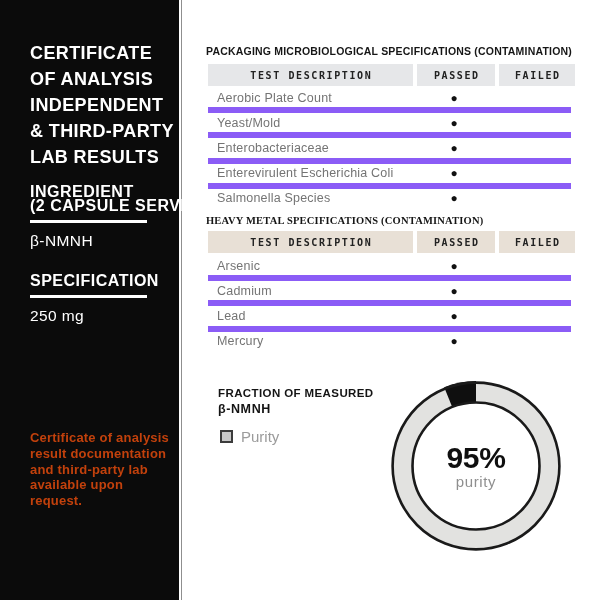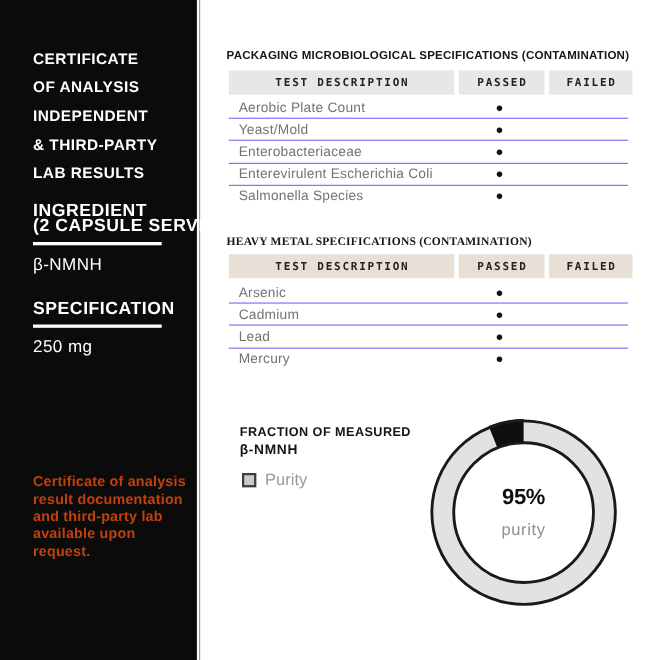--- a/index.html
+++ b/index.html
@@ -7,21 +7,21 @@
     width:600px; height:600px; position:relative; overflow:hidden;
     background:#ffffff; font-family:"Liberation Sans", sans-serif;
     -webkit-font-smoothing:antialiased;
   }
 
   
   .sidebar { position:absolute; left:0; top:0; width:179px; height:600px; background:#0b0b0b; }
   .side-divider { position:absolute; left:181px; top:0; width:1px; height:600px; background:#8f8f8f; }
 
   .sb-title { position:absolute; left:30px; top:40px; color:#ffffff; font-weight:bold;
-              font-size:14px; line-height:26px; letter-spacing:0.4px; white-space:nowrap; }
+              font-size:18px; line-height:26px; letter-spacing:0.4px; white-space:nowrap; }
 
   .sb-block { position:absolute; left:30px; color:#ffffff; }
   .sb-label { font-weight:bold; font-size:16px; line-height:14px; letter-spacing:0.5px; white-space:nowrap; }
   .sb-rule  { width:117px; height:3px; background:#ffffff; margin-top:7px; }
   .sb-value { font-size:15.5px; font-weight:400; letter-spacing:0.4px; margin-top:9px; white-space:nowrap; }
   #ingredient-block { top:185px; }
   #specification-block { top:274px; }
 
   .footnote { position:absolute; left:30px; top:430px; color:#c2410c;
               font-weight:bold; font-size:13px; line-height:15.8px; letter-spacing:0.2px; white-space:nowrap; }
@@ -41,39 +41,39 @@
   .th-test   { width:205px; }
   .th-passed { width:78px; }
   .th-failed { width:76px; }
   .t1 .th { background:#e6e7e9; }
   .t2 .th { background:#e8e0d6; }
 
   .rows { position:absolute; left:208px; width:363px; }
   #t1-rows { top:88px; }
   #t2-rows { top:256px; }
   .trow { display:flex; align-items:center; column-gap:4px; height:19.2px;
-          border-bottom:1px solid #8b5cf6; }
+          border-bottom:6px solid #8b5cf6; }
   .trow:last-child { border-bottom:none; }
   .td-test { width:205px; padding-left:9px; box-sizing:border-box; font-size:12.5px;
              color:#747474; letter-spacing:0.2px; white-space:nowrap; }
   .td-mark { width:74px; text-align:center; font-size:12px; color:#111111; line-height:1; }
   .td-mark.failed { width:76px; }
 
   
   .chart-heading { position:absolute; left:218px; top:386px; color:#141414;
                    font-weight:bold; font-size:11.5px; letter-spacing:0.4px; line-height:14px; }
   .chart-heading .line2 { font-size:12.5px; margin-top:2px; letter-spacing:0.6px; }
 
   .legend { position:absolute; left:220px; top:428px; display:flex; align-items:center; }
   .legend-swatch { width:9px; height:9px; background:#c9c9c9; border:2px solid #3c3c3c; }
   .legend-label { margin-left:8px; font-size:15px; color:#9b9b9b; }
 
   .donut { position:absolute; left:391px; top:381px; width:170px; height:170px; }
   .donut-center { position:absolute; left:396px; width:160px; text-align:center; }
-  #center-value { top:441px; font-size:20px; font-weight:bold; color:#0f0f0f; letter-spacing:-0.3px; }
+  #center-value { top:441px; font-size:30px; font-weight:bold; color:#0f0f0f; letter-spacing:-0.3px; }
   #center-label { top:473px; font-size:15px; color:#8f8f8f; letter-spacing:0.6px; }
 </style>
 </head>
 <body>
 
 <aside class="sidebar"></aside>
 <div class="side-divider"></div>
 
 <div class="sb-title">
   <div>CERTIFICATE</div>

